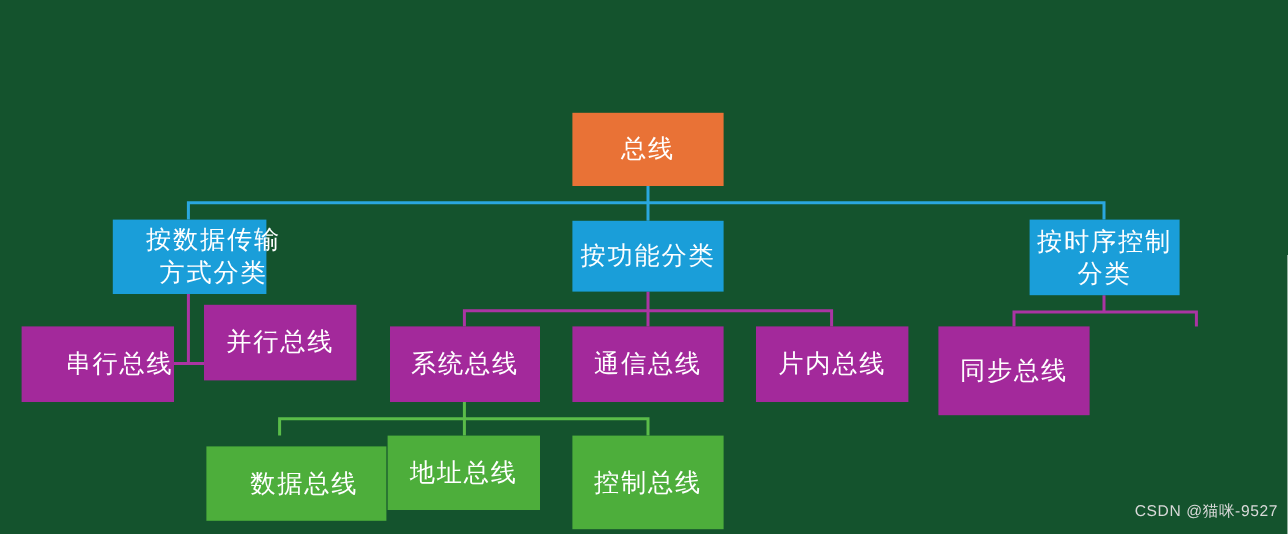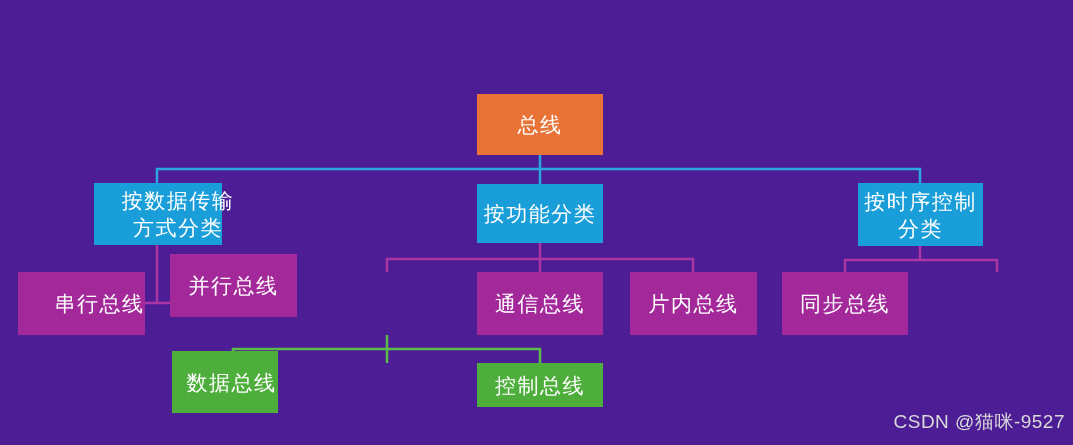--- a/index.html
+++ b/index.html
@@ -1,19 +1,19 @@
 <!DOCTYPE html>
 <html><head>
 <meta charset="utf-8">
 <style>
   html,body{margin:0;padding:0;background:#ffffff;}
   .stage{
     position:relative;
     width:1073px;height:445px;
-    background:#4c1d95;
+    background:#14532d;
     overflow:hidden;
     font-family:"Liberation Sans","DejaVu Sans",sans-serif;
   }
   .connectors{
     position:absolute;left:0;top:0;width:1073px;height:445px;
     pointer-events:none;
   }
   .node{
     position:absolute;
     display:flex;flex-direction:column;
@@ -34,31 +34,31 @@
   
   .n-root    {left:477px;top:94px; width:126px;height:61px;}
   .n-cat1    {left:94px; top:183px;width:128px;height:62px;padding-left:40px;}
   .n-cat2    {left:477px;top:184px;width:126px;height:59px;}
   .n-cat3    {left:858px;top:183px;width:125px;height:63px;}
   .n-serial  {left:18px; top:272px;width:127px;height:63px;padding-left:36px;}
   .n-parallel{left:170px;top:254px;width:127px;height:63px;}
   .n-system  {left:325px;top:272px;width:125px;height:63px;}
   .n-comm    {left:477px;top:272px;width:126px;height:63px;}
   .n-onchip  {left:630px;top:272px;width:127px;height:63px;}
-  .n-sync    {left:782px;top:272px;width:126px;height:63px;}
+  .n-sync    {left:782px;top:272px;width:126px;height:74px;}
   .n-async   {left:935px;top:272px;width:127px;height:63px;}
-  .n-data    {left:172px;top:351px;width:106px;height:62px;padding-left:13px;}
+  .n-data    {left:172px;top:372px;width:150px;height:62px;padding-left:13px;}
   .n-addr    {left:323px;top:363px;width:127px;height:62px;}
-  .n-ctrl    {left:477px;top:363px;width:126px;height:44px;}
+  .n-ctrl    {left:477px;top:363px;width:126px;height:78px;}
 
   .watermark{
     position:absolute;
     right:8px;bottom:10px;
     color:#d9d9d9;
-    font-size:19px;
+    font-size:13px;
     letter-spacing:0.5px;
   }
 </style>
 </head>
 <body>
 
 <div class="stage">
 
   <svg class="connectors" viewBox="0 0 1073 445" xmlns="http://www.w3.org/2000/svg" fill="none">
 
@@ -88,31 +88,37 @@
     <span>按时序控制</span>
     <span>分类</span>
   </div>
 
   <div class="node magenta n-serial">
     <span>串行总线</span>
   </div>
   <div class="node magenta n-parallel">
     <span>并行总线</span>
   </div>
+  <div class="node magenta n-system">
+    <span>系统总线</span>
+  </div>
   <div class="node magenta n-comm">
     <span>通信总线</span>
   </div>
   <div class="node magenta n-onchip">
     <span>片内总线</span>
   </div>
   <div class="node magenta n-sync">
     <span>同步总线</span>
   </div>
 
   <div class="node green n-data">
     <span>数据总线</span>
   </div>
+  <div class="node green n-addr">
+    <span>地址总线</span>
+  </div>
   <div class="node green n-ctrl">
     <span>控制总线</span>
   </div>
 
   <div class="watermark">CSDN @猫咪-9527</div>
 </div>
 
 </body></html>

